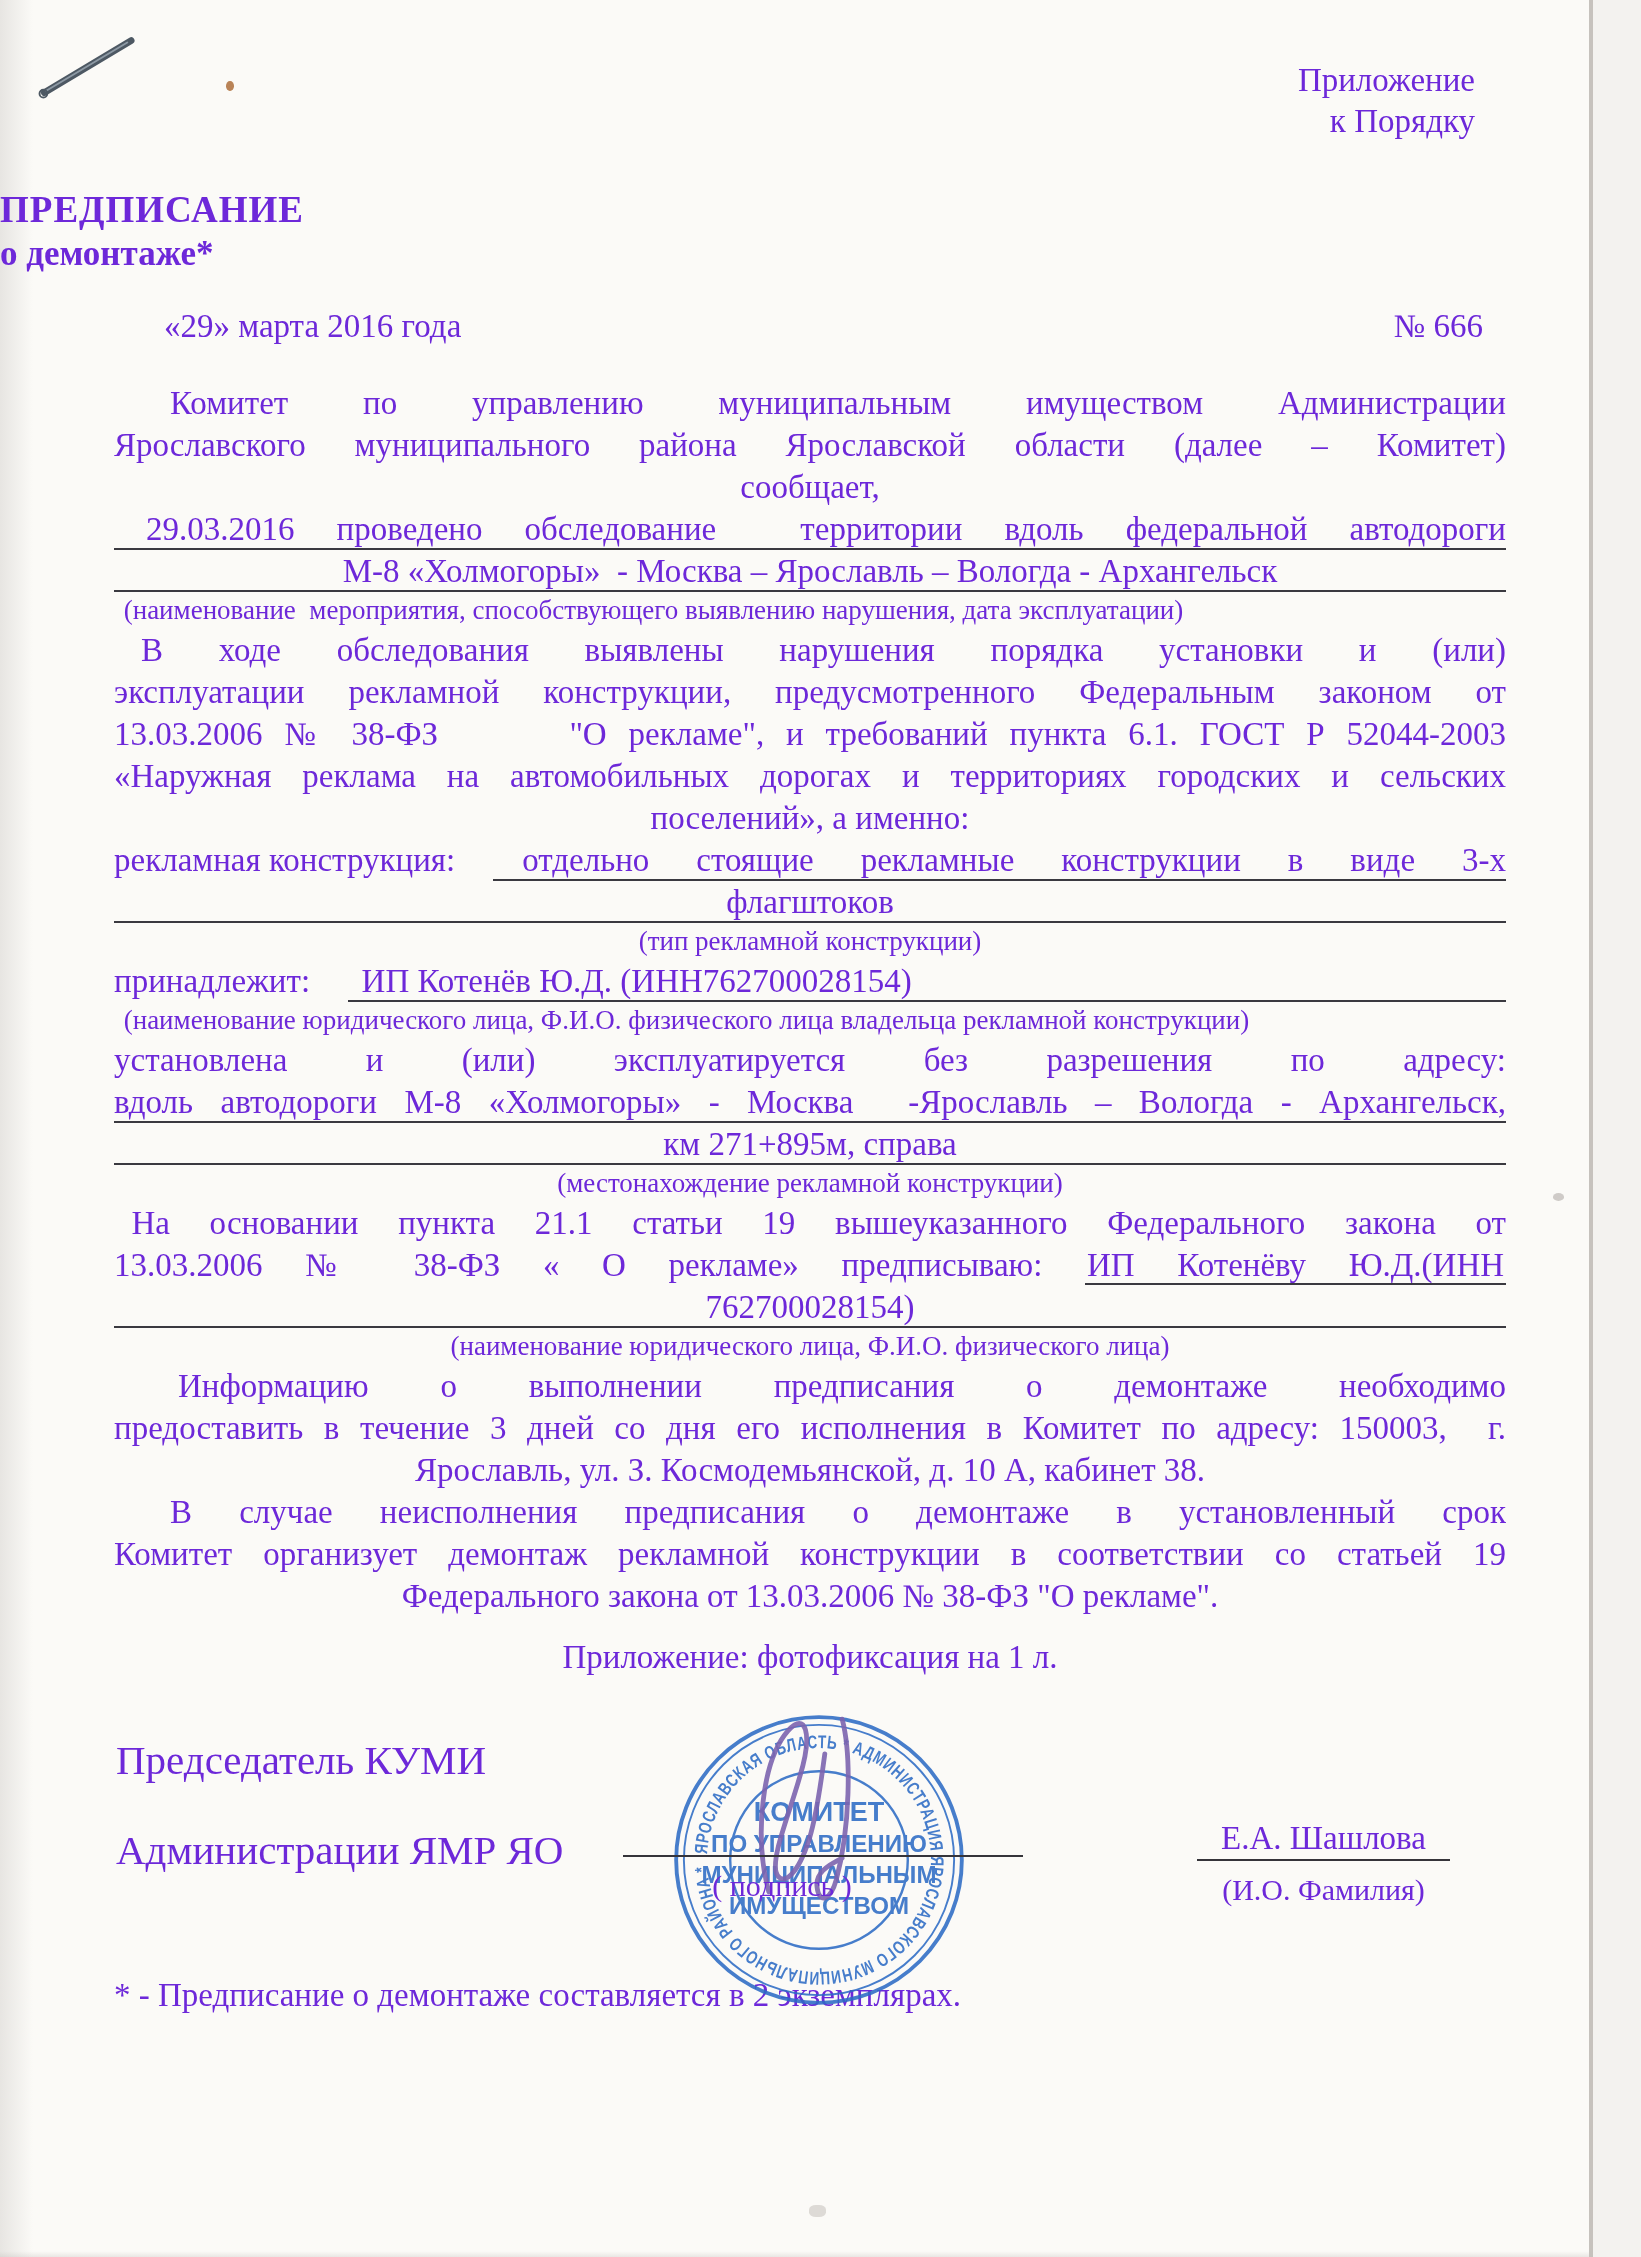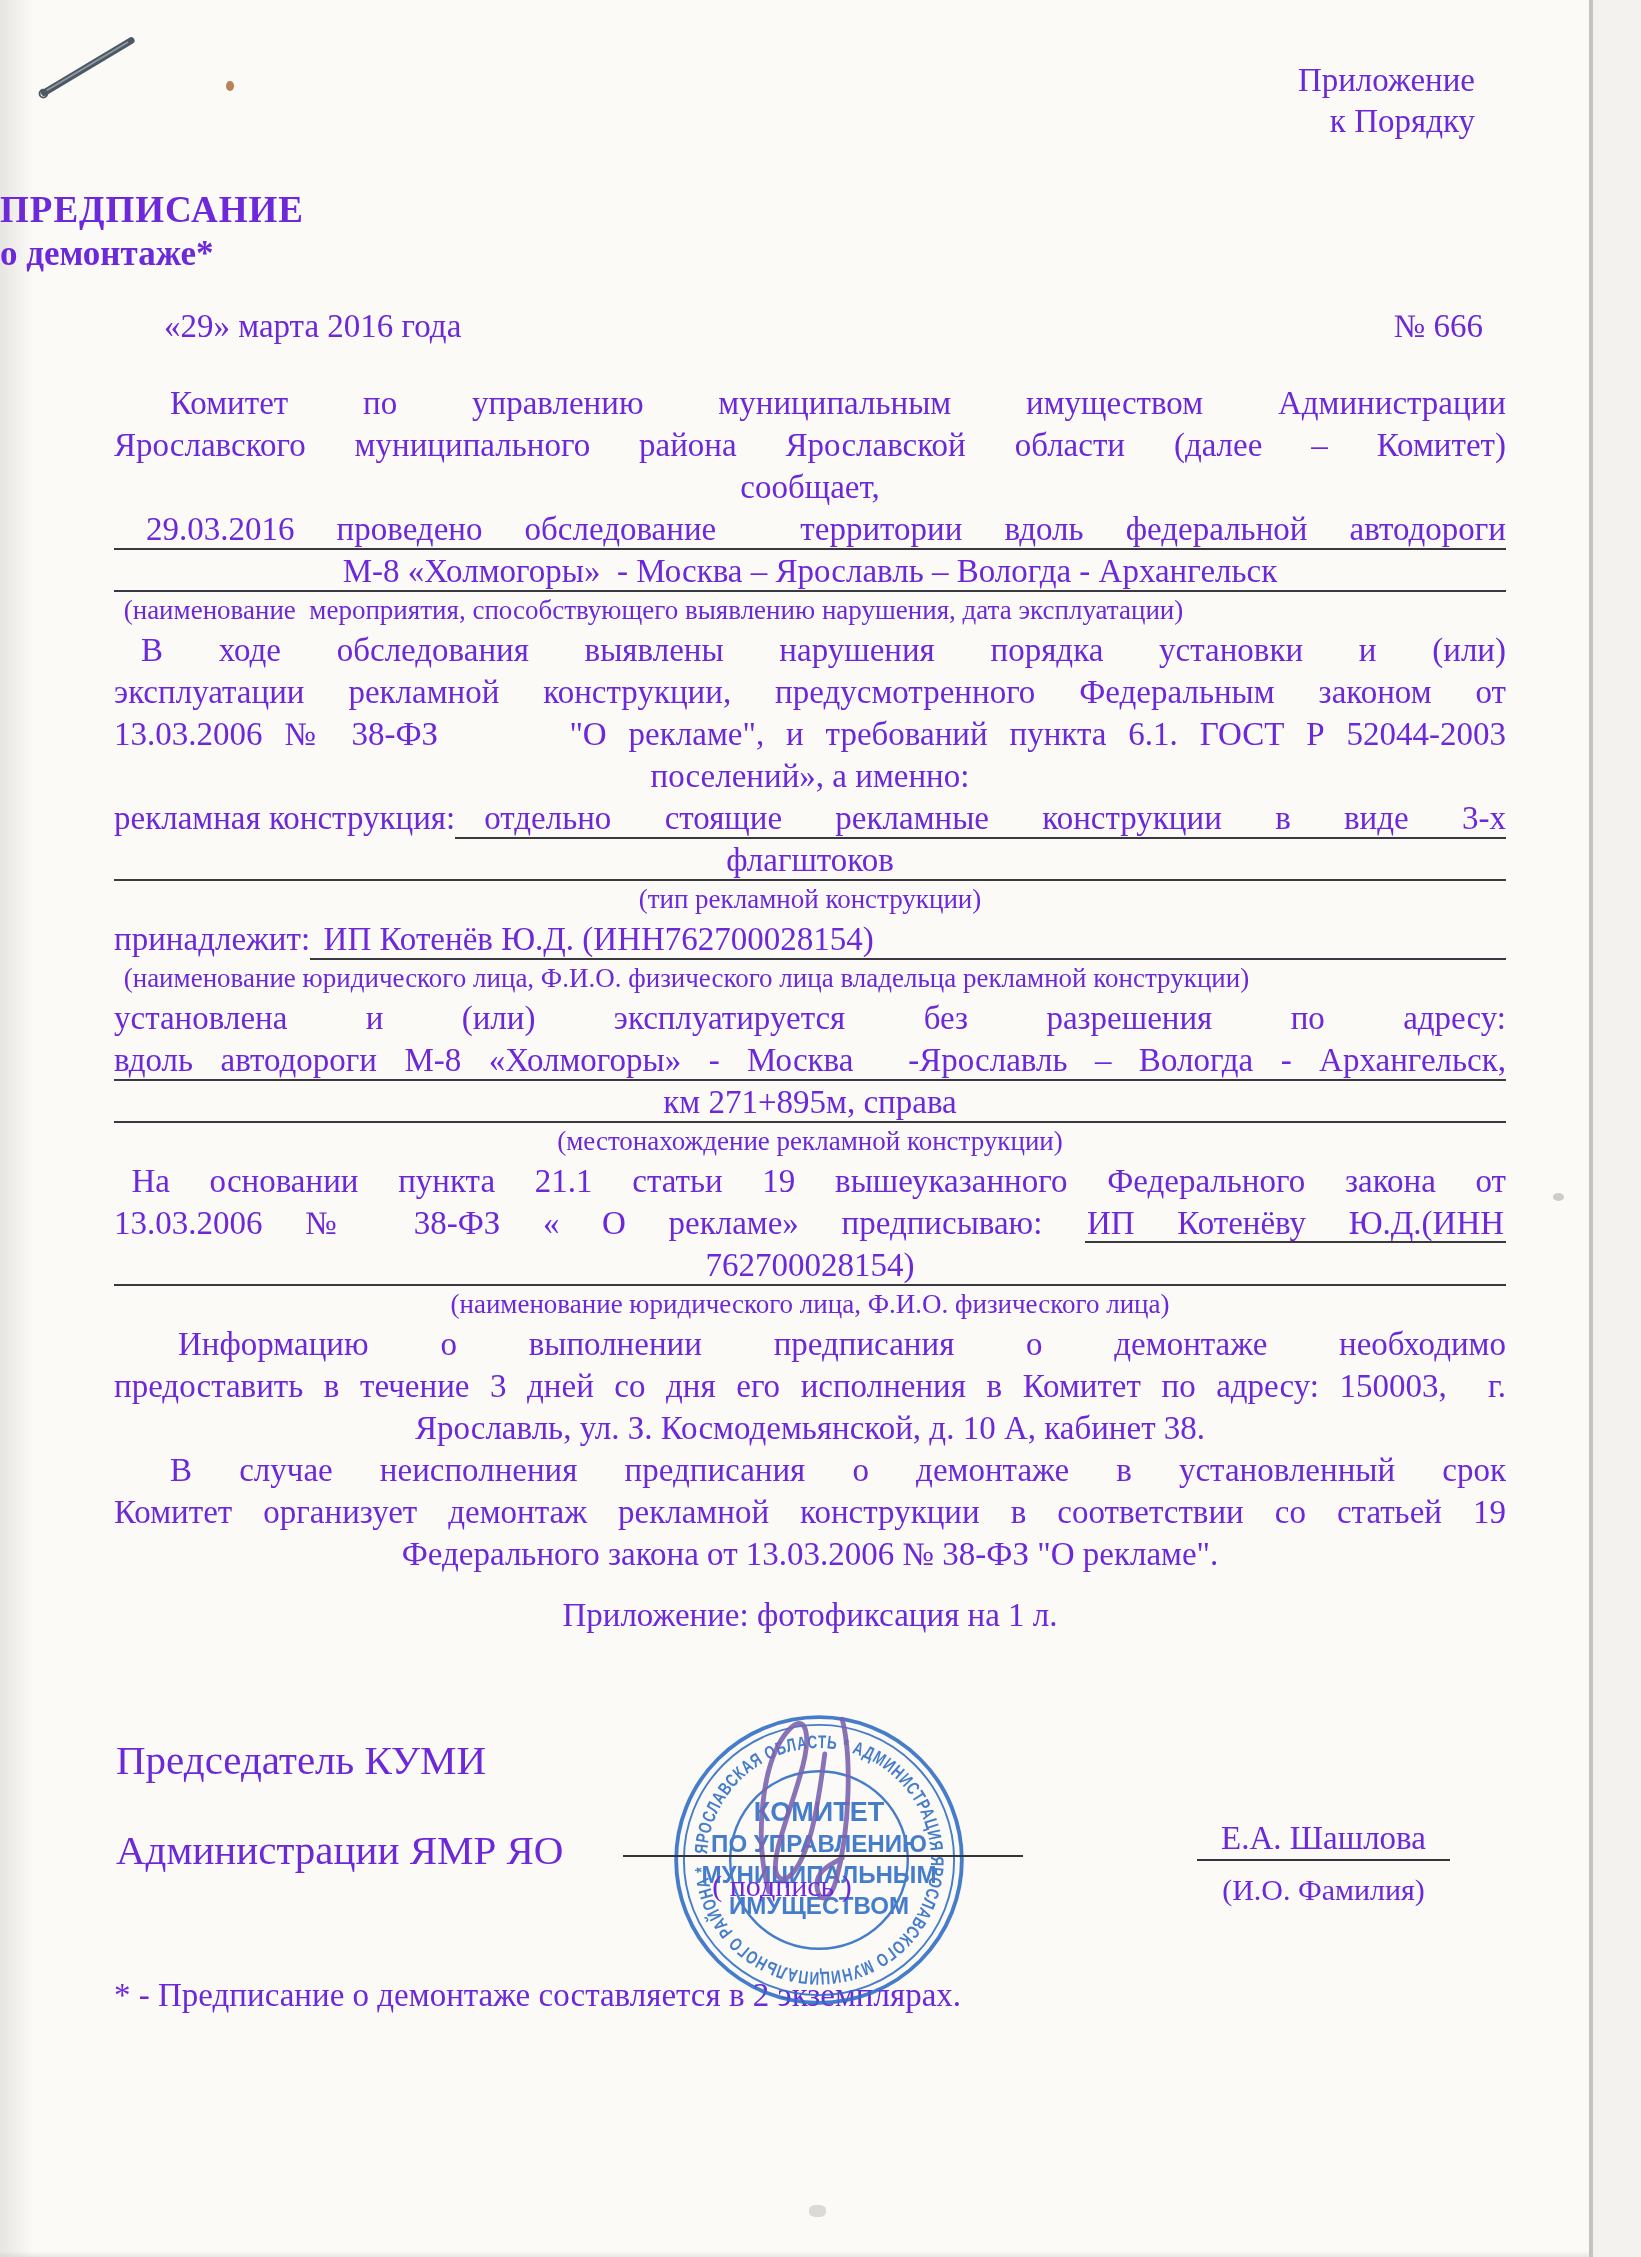--- a/index.html
+++ b/index.html
@@ -30,21 +30,21 @@
   .ln{line-height:42px;height:42px;box-sizing:border-box;overflow:hidden;}
   .cap{font-size:27px;line-height:37px;height:37px;box-sizing:border-box;overflow:hidden;}
   .jl{text-align:justify;text-align-last:justify;}
   .left{text-align:center;}
   .center{text-align:center;}
   .ul{border-bottom:2.9px solid #3a3940;}
   .ulspan{border-bottom:2.9px solid #3a3940;padding:0 1.9px;}
   .i10{text-indent:9.7px;} .i18{text-indent:17.4px;} .i28{text-indent:27px;}
   .i33{text-indent:32px;} .i58{text-indent:56px;} .i66{text-indent:64px;}
   .mt20{margin-top:19.3px;}
-  .flexline{display:flex;}
+  .flexline{display:flex;gap:38px;}
   .lbl{white-space:pre;}
   .fill{flex:1;border-bottom:2.9px solid #3a3940;box-sizing:border-box;overflow:hidden;}
   .jfill{text-align:justify;text-align-last:justify;padding-left:29px;}
   .lfill{padding-left:13.5px;white-space:pre;}
   
   .sig-pos1{top:1736px;left:116px;font-size:41px;}
   .sig-pos2{top:1826px;left:116px;font-size:41px;}
   .sig-line{top:1855px;left:623px;width:400px;border-top:2.9px solid #35343a;z-index:6;}
   .sig-cap{top:1869px;left:637px;width:290px;text-align:center;font-size:30px;z-index:6;}
   .sig-name{top:1821px;left:1197px;width:253px;text-align:center;font-size:33px;line-height:35px;padding-bottom:2.9px;border-bottom:2.9px solid #35343a;}
@@ -91,20 +91,21 @@
   <div class="z flow">
     <div class="ln jl i58">Комитет по управлению муниципальным имуществом Администрации</div>
     <div class="ln jl">Ярославского муниципального района Ярославской области (далее – Комитет)</div>
     <div class="ln left">сообщает,</div>
     <div class="ln jl ul i33">29.03.2016 проведено обследование&nbsp; территории вдоль федеральной автодороги</div>
     <div class="ln left ul">М-8 «Холмогоры»&nbsp; - Москва – Ярославль – Вологда - Архангельск</div>
     <div class="cap i10">(наименование&nbsp; мероприятия, способствующего выявлению нарушения, дата эксплуатации)</div>
     <div class="ln jl i28">В ходе обследования выявлены нарушения порядка установки и (или)</div>
     <div class="ln jl">эксплуатации рекламной конструкции, предусмотренного Федеральным законом от</div>
     <div class="ln jl">13.03.2006 № 38-ФЗ&nbsp;&nbsp;&nbsp;&nbsp;&nbsp; "О рекламе", и требований пункта 6.1. ГОСТ Р 52044-2003</div>
+    <div class="ln jl">«Наружная реклама на автомобильных дорогах и территориях городских и сельских</div>
     <div class="ln left">поселений», а именно:</div>
     <div class="ln flexline">
       <span class="lbl">рекламная конструкция:</span>
       <span class="fill jfill">отдельно стоящие рекламные конструкции в виде 3-х</span>
     </div>
     <div class="ln left ul">флагштоков</div>
     <div class="cap center">(тип рекламной конструкции)</div>
     <div class="ln flexline">
       <span class="lbl">принадлежит:</span>
       <span class="fill lfill">ИП Котенёв Ю.Д. (ИНН762700028154)</span>

